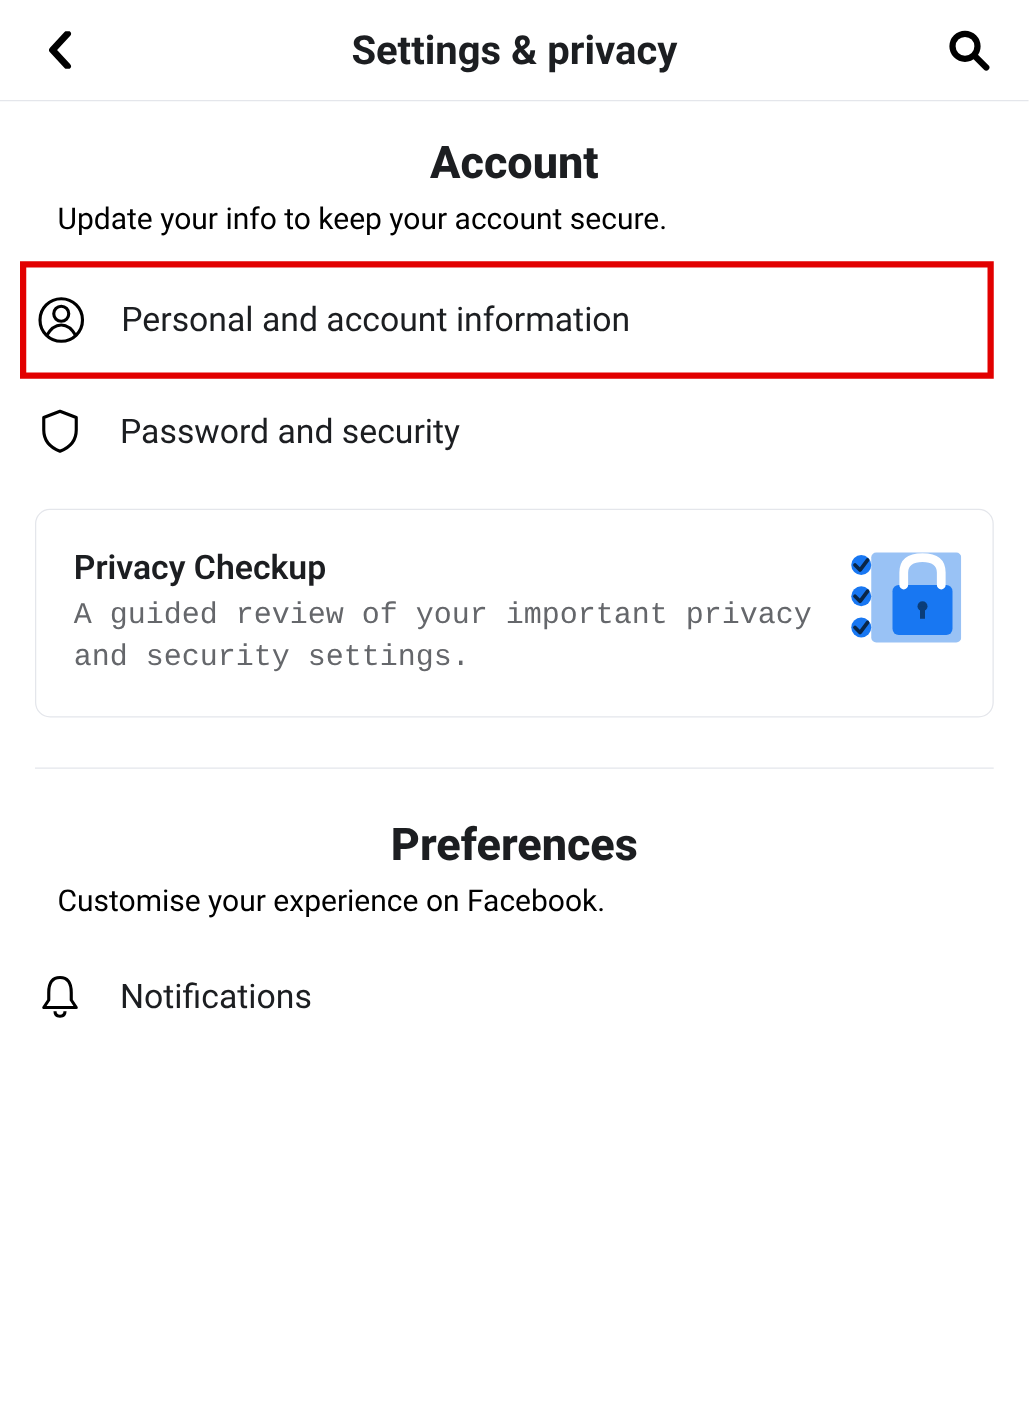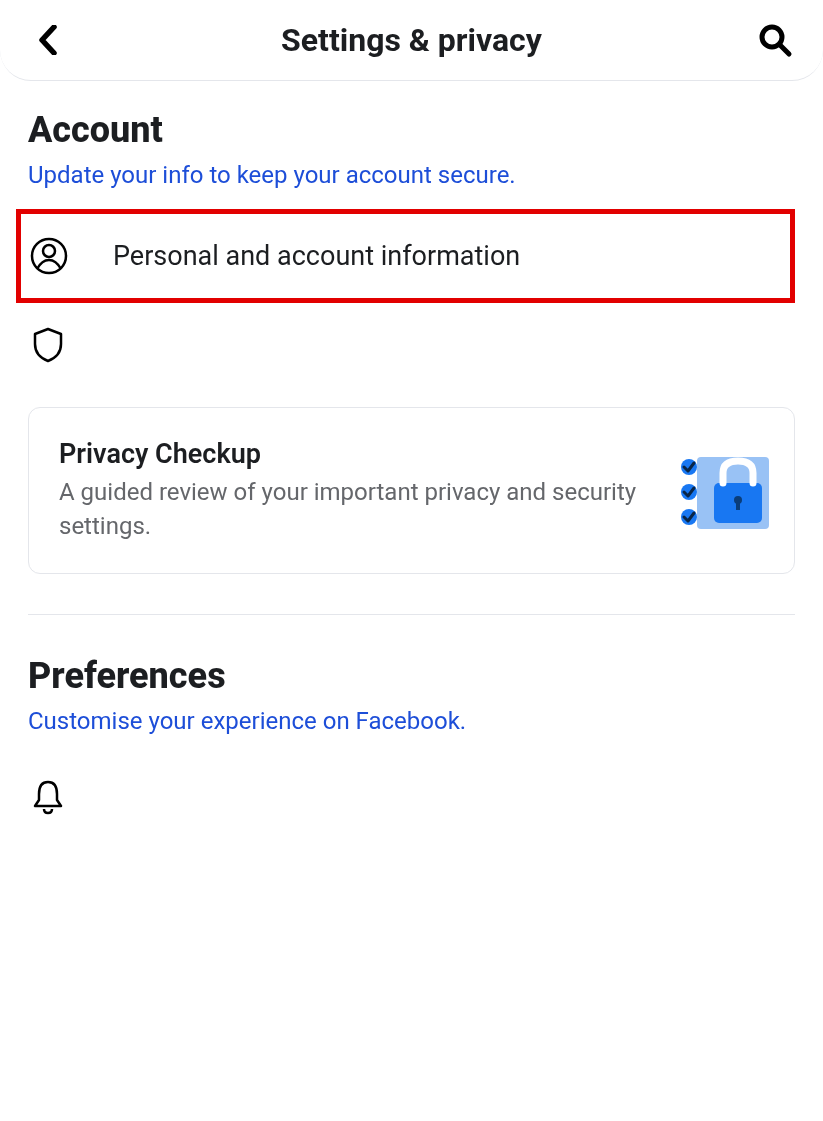--- a/index.html
+++ b/index.html
@@ -12,21 +12,20 @@
       width: 823px;
       background: #fff;
       color: #1c1e21;
     }
     .header {
       display: flex;
       align-items: center;
       justify-content: space-between;
       padding: 20px 28px;
       border-bottom: 1px solid #e4e6eb;
-      border-radius: 31px;
     }
     .header-title {
       font-size: 32px;
       font-weight: 700;
       text-align: center;
       flex: 1;
     }
     .back-btn, .search-btn {
       display: flex;
       align-items: center;
@@ -35,32 +34,34 @@
       width: 40px;
       height: 40px;
     }
     .content {
       padding: 28px;
     }
     .section-title {
       font-size: 36px;
       font-weight: 800;
       margin-bottom: 10px;
+      text-align: center;
     }
     .section-subtitle {
       font-size: 24px;
-      color: #1d4ed8;
+      color: #000000;
       margin-bottom: 20px;
+      margin-left: 18px;
     }
     .menu-item {
       display: flex;
       align-items: center;
       padding: 22px 0;
       cursor: pointer;
-      gap: 44px;
+      gap: 28px;
       text-align: center;
     }
     .menu-item.highlighted {
       border: 5px solid #e20000;
       padding: 22px 8px;
       margin-left: -12px;
     }
     .menu-icon {
       width: 40px;
       height: 40px;
@@ -71,38 +72,38 @@
     }
     .menu-label {
       font-size: 27px;
       font-weight: 400;
     }
     .card {
       border: 1px solid #e4e6eb;
       border-radius: 12px;
       padding: 30px;
       display: flex;
-      align-items: center;
       justify-content: space-between;
       margin-top: 20px;
       cursor: pointer;
     }
     .card-text {
       flex: 1;
       padding-right: 20px;
     }
     .card-title {
       font-size: 27px;
       font-weight: 600;
       margin-bottom: 6px;
     }
     .card-subtitle {
       font-size: 24px;
       color: #65676b;
       line-height: 1.4;
+      font-family: Liberation Mono, monospace;
     }
     .card-icon {
       width: 85px;
       height: 75px;
       flex-shrink: 0;
     }
     .divider {
       height: 1px;
       background: #e4e6eb;
       margin: 40px 0;
@@ -142,20 +143,21 @@
       </div>
       <div class="menu-label">Personal and account information</div>
     </div>
 
     <div class="menu-item">
       <div class="menu-icon">
         <svg width="38" height="38" viewBox="0 0 38 38">
           <path d="M19 3 L32 8 L32 18 Q32 30 19 35 Q6 30 6 18 L6 8 Z" stroke="#000" stroke-width="2.5" fill="none" stroke-linejoin="round"></path>
         </svg>
       </div>
+      <div class="menu-label">Password and security</div>
     </div>
 
 
     <div class="card">
       <div class="card-text">
         <div class="card-title">Privacy Checkup</div>
         <div class="card-subtitle">A guided review of your important privacy and security settings.</div>
       </div>
       <div class="card-icon">
         <svg width="90" height="78" viewBox="0 0 90 78">
@@ -183,16 +185,17 @@
 
 
 
     <div class="menu-item">
       <div class="menu-icon">
         <svg width="38" height="38" viewBox="0 0 38 38">
           <path d="M19 4 Q10 4 10 16 L10 22 L6 28 L32 28 L28 22 L28 16 Q28 4 19 4 Z" stroke="#000" stroke-width="2.5" fill="none" stroke-linejoin="round"></path>
           <path d="M15 31 Q15 35 19 35 Q23 35 23 31" stroke="#000" stroke-width="2.5" fill="none"></path>
         </svg>
       </div>
+      <div class="menu-label">Notifications</div>
     </div>
   </div>
 
 </div>
 
 </body></html>

